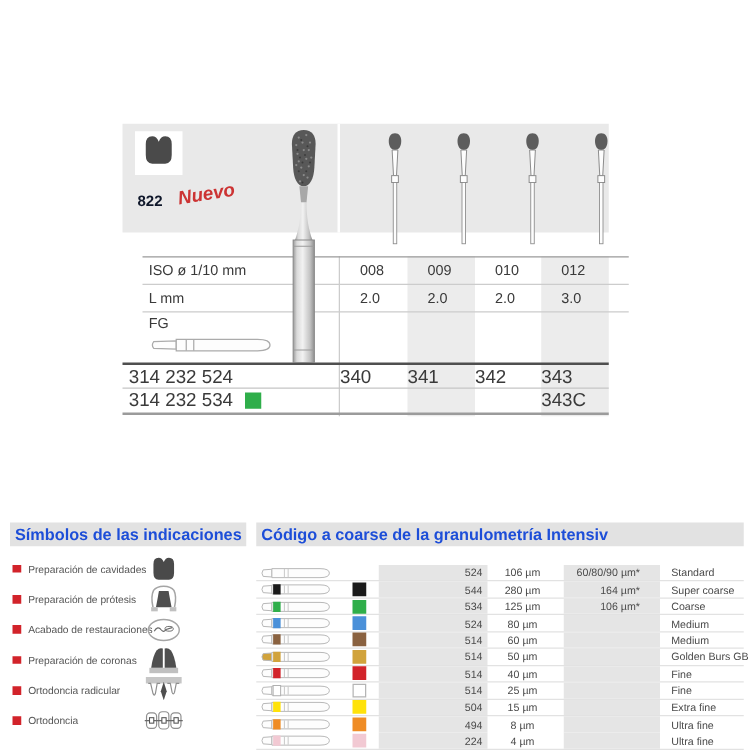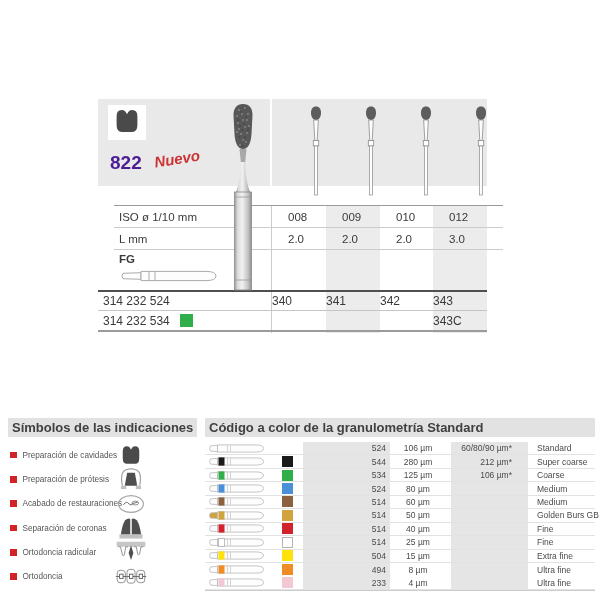--- a/index.html
+++ b/index.html
@@ -6,55 +6,55 @@
   html,body{width:600px;height:600px}
   body{background:#fff;font-family:"Liberation Sans",sans-serif;color:#3a3a3a;position:relative;overflow:hidden}
   .page{position:absolute;inset:0;background:#fff}
 
   
   .spec{position:absolute;left:98px;top:99px;width:389px;height:236px}
   .spec-header{position:absolute;left:0;top:0;width:389px;height:87px;background:#e9e9e9}
   .hdr-divider{position:absolute;left:172px;top:0;width:2px;height:87px;background:#fff}
   .icon-box{position:absolute;left:10px;top:6px;width:38px;height:35px;background:#fff;display:flex;align-items:center;justify-content:center}
   .code-line{position:absolute;left:12px;top:53px;white-space:nowrap}
-  .fig{font-size:19px;font-weight:bold;color:#4c1d95}
+  .fig{font-size:12px;font-weight:bold;color:#0f172a}
   .nuevo{display:inline-block;margin-left:9px;font-size:15px;font-weight:bold;font-style:italic;color:#cc3333;transform:rotate(-9deg) translateY(-5px)}
   .size-burs{position:absolute;inset:0;overflow:visible}
   .sbur{position:absolute;top:6px;width:16px;height:92px;line-height:0}
   .big-bur{position:absolute;left:128px;top:3px;width:34px;height:192px;z-index:2;line-height:0}
   .col-shade{position:absolute;top:106px;height:128px;width:54px;background:#ececec;z-index:0}
   .shade-a{left:228px}.shade-b{left:335px}
   .vline{position:absolute;left:173px;top:106px;width:1px;height:128px;background:#ccc;z-index:1}
   .trow{display:grid;grid-template-columns:174px 54px 54px 53px 54px;align-items:center;position:absolute;left:16px;width:389px;z-index:1;font-size:11.5px}
   .r-iso{top:106px;height:23px;border-top:1px solid #9a9a9a;border-bottom:1px solid #ccc}
   .r-l{top:129px;height:22px;border-bottom:1px solid #ccc}
   .r-fg{top:151px;height:40px;display:block;padding:3px 0 0 5px}
   .lbl{padding-left:5px;text-align:left}
   .cell{padding-right:6px}
-  .fgtext{font-weight:bold;font-size:11.5px;display:block}
+  .fgtext{font-weight:normal;font-size:11.5px;display:block}
   .fgshank{display:block;margin-top:1px;line-height:0}
   .orders{position:absolute;left:0;top:191px;width:389px;z-index:1;border-top:2px solid #4f4f4f;border-bottom:2px solid #9b9b9b;background:transparent}
-  .orow{position:relative;display:grid;grid-template-columns:174px 54px 54px 53px 54px;align-items:center;height:19px;font-size:12px}
+  .orow{position:relative;display:grid;grid-template-columns:174px 54px 54px 53px 54px;align-items:center;height:19px;font-size:15px}
   .orders .orow:first-child{border-bottom:1px solid #c5c5c5}
   .oswatch{display:inline-block;width:13px;height:13px;margin-left:10px;vertical-align:-2px}
 
   
-  .sec-title{height:19px;line-height:19px;background:#e2e2e2;font-weight:bold;font-size:13px;color:#404040;padding-left:4px;white-space:nowrap;overflow:hidden}
+  .sec-title{height:19px;line-height:19px;background:#e2e2e2;font-weight:bold;font-size:13px;color:#1d4ed8;padding-left:4px;white-space:nowrap;overflow:hidden}
 
   
   .symbols{position:absolute;left:8px;top:418px;width:189px}
   .sym-list{margin-top:6px}
   .sym-row{position:relative;height:24.3px;display:flex;align-items:center}
   .bullet{width:6.5px;height:6.5px;background:#d2232a;flex:0 0 auto;margin-left:2px}
   .sym-label{font-size:8.2px;color:#555;margin-left:6px;white-space:nowrap}
   .sym-icon{position:absolute;left:103px;top:50%;transform:translateY(-50%);width:40px;text-align:center;line-height:0}
 
   
   .gran{position:absolute;left:205px;top:418px;width:390px}
-  .gran-rows{margin-top:5px;border-bottom:1px solid #ccc}
+  .gran-rows{margin-top:15px;border-bottom:1px solid #ccc}
   .gran-row{display:grid;grid-template-columns:60px 15px 12px 9px 87px 58px 3px 77px 5px 1fr;align-items:center;height:13.45px;font-size:8.5px;border-bottom:1px solid #e2e2e2;padding-left:2px;color:#4a4a4a}
   .gran-row:nth-last-of-type(2){border-bottom:none}
   .gbur{line-height:0}
   .gswatch{width:11px;height:11px;display:inline-block}
   .gcode{background:#e5e5e5;height:100%;display:flex;align-items:center;justify-content:flex-end;padding-right:4px}
   .gum{text-align:center;padding-right:2px}
   .giso{background:#e5e5e5;height:100%;display:flex;align-items:center;justify-content:flex-end;padding-right:16px}
   .gname{padding-left:4px;white-space:nowrap}
 </style>
 </head>
@@ -248,21 +248,21 @@
           <span class="sym-label">Acabado de restauraciones</span>
           <span class="sym-icon"><svg width="30" height="21" viewBox="0 0 30 22">
               <ellipse cx="15" cy="11" rx="13" ry="8.8" fill="none" stroke="#a5a5a5" stroke-width="1.2"></ellipse>
               <path d="M7,12 Q10,7 13,11 Q15,13.5 17,10.5 L22,9" fill="none" stroke="#6a6a6a" stroke-width="1"></path>
               <ellipse cx="19.5" cy="10" rx="3.5" ry="2" fill="none" stroke="#6a6a6a" stroke-width="0.8"></ellipse>
             </svg></span>
         </div>
 
         <div class="sym-row">
           <span class="bullet"></span>
-          <span class="sym-label">Separación de coronas</span>
+          <span class="sym-label">Preparación de coronas</span>
           <span class="sym-icon"><svg width="26" height="23" viewBox="0 0 26 24">
               <rect x="1" y="18.5" width="24" height="4.5" fill="#c0c0c0"></rect>
               <path d="M2.5,18.5 Q4,8 7,4 Q9.5,1.5 12.2,2.5 L12.2,18.5 Z" fill="#4f4f4f"></path>
               <path d="M13.8,18.5 L13.8,2.5 Q16.5,1.5 19,4 Q22,8 23.5,18.5 Z" fill="#4f4f4f"></path>
             </svg></span>
         </div>
 
         <div class="sym-row">
           <span class="bullet"></span>
           <span class="sym-label">Ortodoncia radicular</span>
@@ -290,21 +290,21 @@
                 <rect x="24.6" y="7" width="3.6" height="4.6"></rect>
               </g>
             </svg></span>
         </div>
 
     </div>
   </section>
 
   <section class="gran">
     <div class="sec-title">
-      <span>Código a color de la granulometría Standard</span>
+      <span>Código a coarse de la granulometría Intensiv</span>
     </div>
     <div class="gran-rows">
 
         <div class="gran-row">
           <span class="gbur"><svg width="58" height="11" viewBox="0 0 58 11">
               <path d="M3.5,2.9 Q1.6,5.5 3.5,8.1 L10.5,8.6 L10.5,2.4 Z" fill="#fdfdfd" stroke="#b8b8b8" stroke-width="0.8"></path>
               <path d="M10.5,1.9 L49,1.9 Q56.5,1.9 56.5,5.5 Q56.5,9.1 49,9.1 L10.5,9.1 Z" fill="#fdfdfd" stroke="#b8b8b8" stroke-width="0.8"></path>
               <line x1="20.5" y1="2.2" x2="20.5" y2="8.8" stroke="#c8c8c8" stroke-width="0.8"></line>
               <line x1="23.5" y1="2.2" x2="23.5" y2="8.8" stroke="#c8c8c8" stroke-width="0.8"></line>
             </svg></span>
@@ -326,21 +326,21 @@
               <rect x="11.5" y="1.4" width="6" height="8.2" fill="#1a1a1a"></rect>
               <line x1="20.5" y1="2.2" x2="20.5" y2="8.8" stroke="#c8c8c8" stroke-width="0.8"></line>
               <line x1="23.5" y1="2.2" x2="23.5" y2="8.8" stroke="#c8c8c8" stroke-width="0.8"></line>
             </svg></span>
           <span></span>
           <span class="gswatch" style="background: rgb(26, 26, 26);"></span>
           <span></span>
           <span class="gcode">544</span>
           <span class="gum">280 µm</span>
           <span></span>
-          <span class="giso">212 µm*</span>
+          <span class="giso">164 µm*</span>
           <span></span>
           <span class="gname">Super coarse</span>
         </div>
 
         <div class="gran-row">
           <span class="gbur"><svg width="58" height="11" viewBox="0 0 58 11">
               <path d="M3.5,2.9 Q1.6,5.5 3.5,8.1 L10.5,8.6 L10.5,2.4 Z" fill="#fdfdfd" stroke="#b8b8b8" stroke-width="0.8"></path>
               <path d="M10.5,1.9 L49,1.9 Q56.5,1.9 56.5,5.5 Q56.5,9.1 49,9.1 L10.5,9.1 Z" fill="#fdfdfd" stroke="#b8b8b8" stroke-width="0.8"></path>
               <rect x="11.5" y="1.4" width="6" height="8.2" fill="#2fae4a"></rect>
               <line x1="20.5" y1="2.2" x2="20.5" y2="8.8" stroke="#c8c8c8" stroke-width="0.8"></line>
@@ -494,21 +494,21 @@
           <span class="gbur"><svg width="58" height="11" viewBox="0 0 58 11">
               <path d="M3.5,2.9 Q1.6,5.5 3.5,8.1 L10.5,8.6 L10.5,2.4 Z" fill="#fdfdfd" stroke="#b8b8b8" stroke-width="0.8"></path>
               <path d="M10.5,1.9 L49,1.9 Q56.5,1.9 56.5,5.5 Q56.5,9.1 49,9.1 L10.5,9.1 Z" fill="#fdfdfd" stroke="#b8b8b8" stroke-width="0.8"></path>
               <rect x="11.5" y="1.4" width="6" height="8.2" fill="#f2c9d3"></rect>
               <line x1="20.5" y1="2.2" x2="20.5" y2="8.8" stroke="#c8c8c8" stroke-width="0.8"></line>
               <line x1="23.5" y1="2.2" x2="23.5" y2="8.8" stroke="#c8c8c8" stroke-width="0.8"></line>
             </svg></span>
           <span></span>
           <span class="gswatch" style="background: rgb(242, 201, 211);"></span>
           <span></span>
-          <span class="gcode">233</span>
+          <span class="gcode">224</span>
           <span class="gum">4 µm</span>
           <span></span>
           <span class="giso"></span>
           <span></span>
           <span class="gname">Ultra fine</span>
         </div>
 
     </div>
   </section>
 </div>

